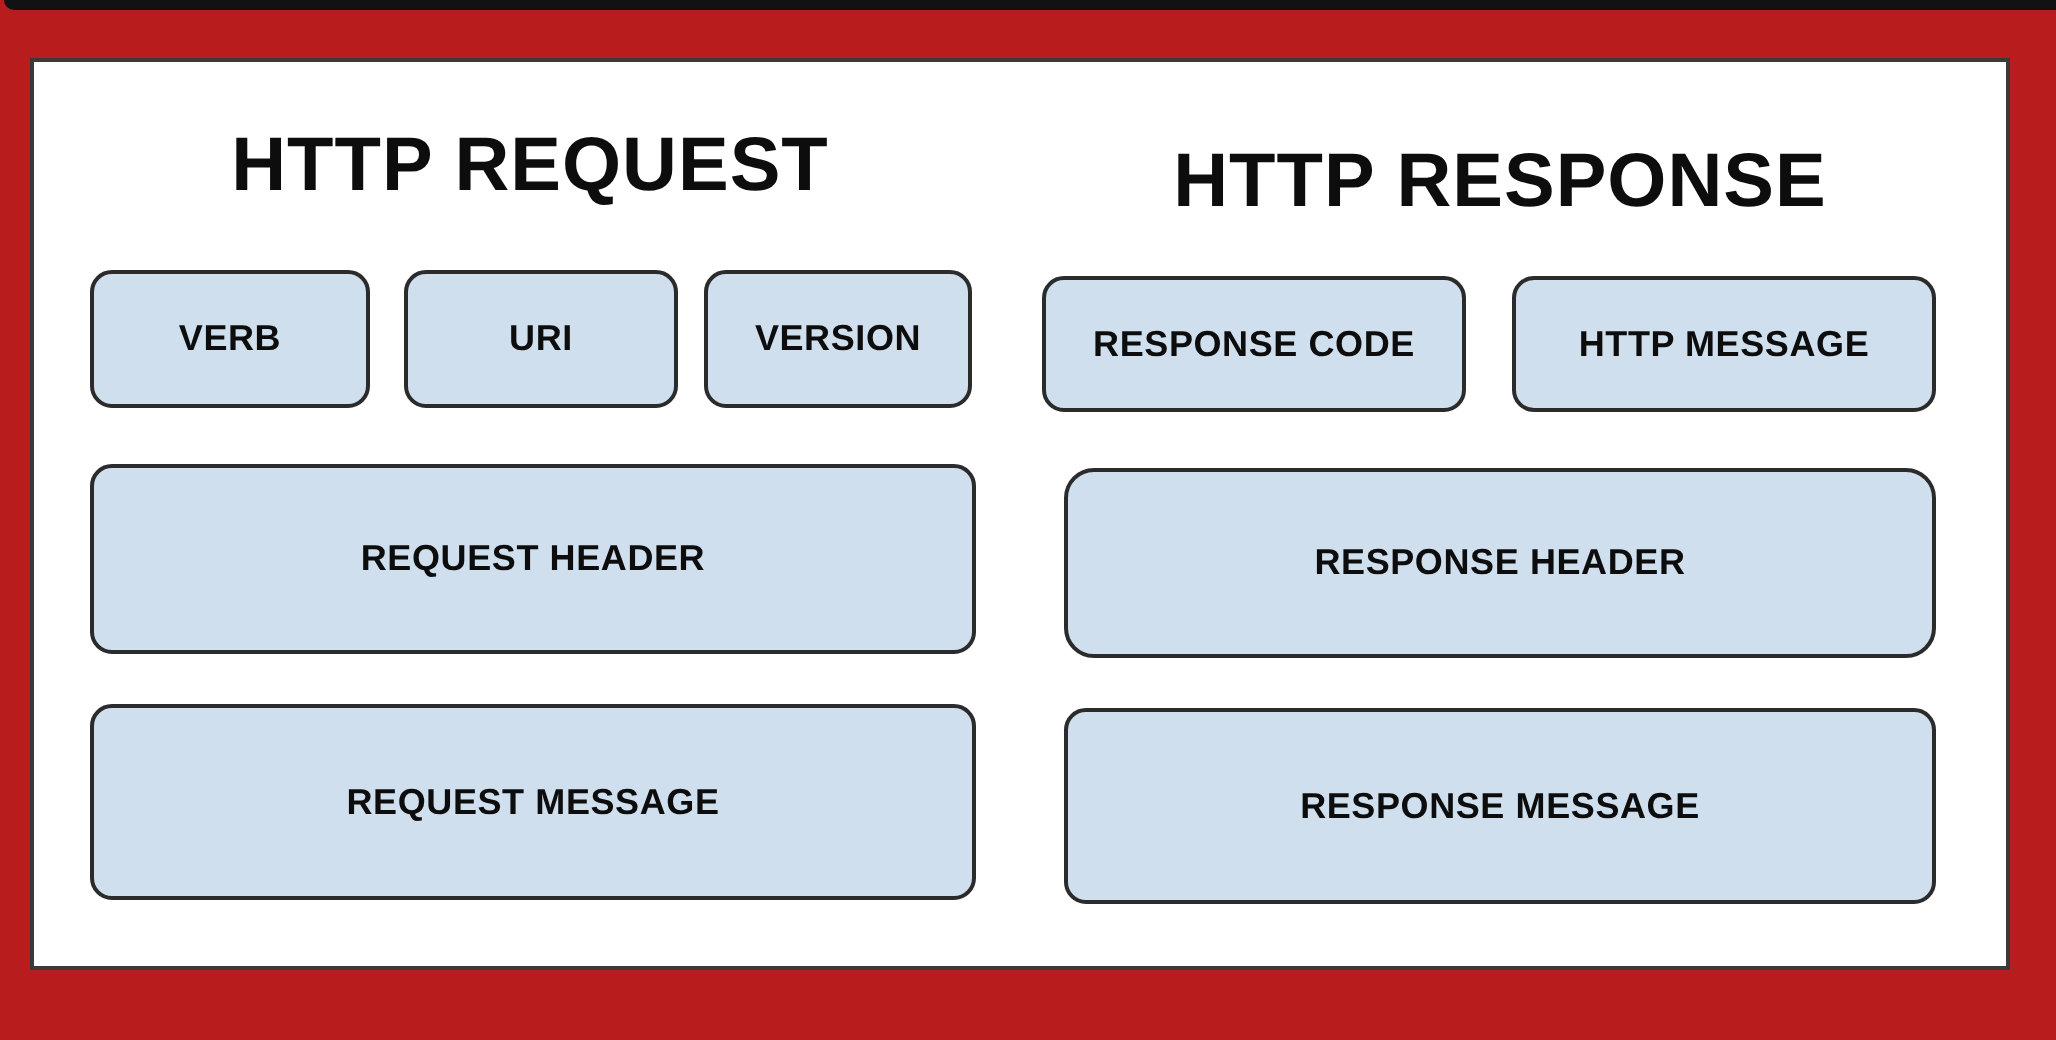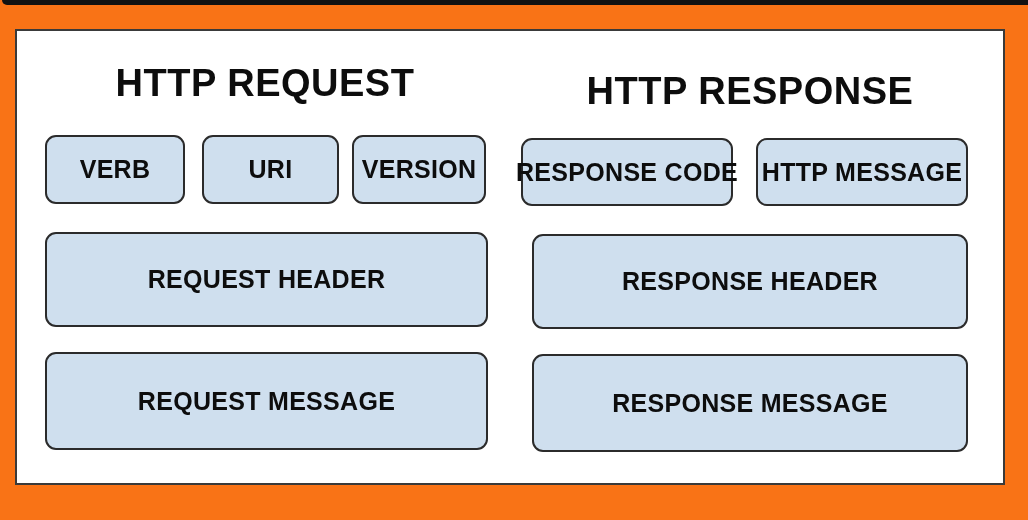--- a/index.html
+++ b/index.html
@@ -5,21 +5,21 @@
   html, body {
     margin: 0;
     padding: 0;
     background: #ffffff;
     font-family: "Liberation Sans", sans-serif;
   }
   #canvas {
     position: relative;
     width: 1028px;
     height: 520px;
-    background: #f97316;
+    background: #b91c1c;
     overflow: hidden;
   }
   
   #top-bar {
     position: absolute;
     left: 2px;
     top: 0;
     width: 1026px;
     height: 5px;
     background: #121212;
@@ -52,37 +52,37 @@
   .box {
     position: absolute;
     background: #cfdfee;
     border: 2px solid #2b2b2b;
     border-radius: 11px;
     box-sizing: border-box;
     display: flex;
     align-items: center;
     justify-content: center;
     font-weight: bold;
-    font-size: 25px;
+    font-size: 18px;
     letter-spacing: 0.3px;
     color: #0d0d0d;
     white-space: nowrap;
   }
 
   
   #verb-box            { left: 45px;  top: 135px; width: 140px; height: 69px; }
   #uri-box             { left: 202px; top: 135px; width: 137px; height: 69px; }
   #version-box         { left: 352px; top: 135px; width: 134px; height: 69px; }
   #request-header-box  { left: 45px;  top: 232px; width: 443px; height: 95px; }
   #request-message-box { left: 45px;  top: 352px; width: 443px; height: 98px; }
 
   
   #response-code-box    { left: 521px; top: 138px; width: 212px; height: 68px; }
   #http-version-box     { left: 756px; top: 138px; width: 212px; height: 68px; }
-  #response-header-box  { left: 532px; top: 234px; width: 436px; height: 95px; }
+  #response-header-box  { left: 532px; top: 234px; width: 436px; height: 95px; border-radius: 15px; }
   #response-message-box { left: 532px; top: 354px; width: 436px; height: 98px; }
 </style>
 </head>
 <body>
 
 <div id="canvas">
 
   <div id="top-bar"></div>
 
   <div id="frame"></div>

